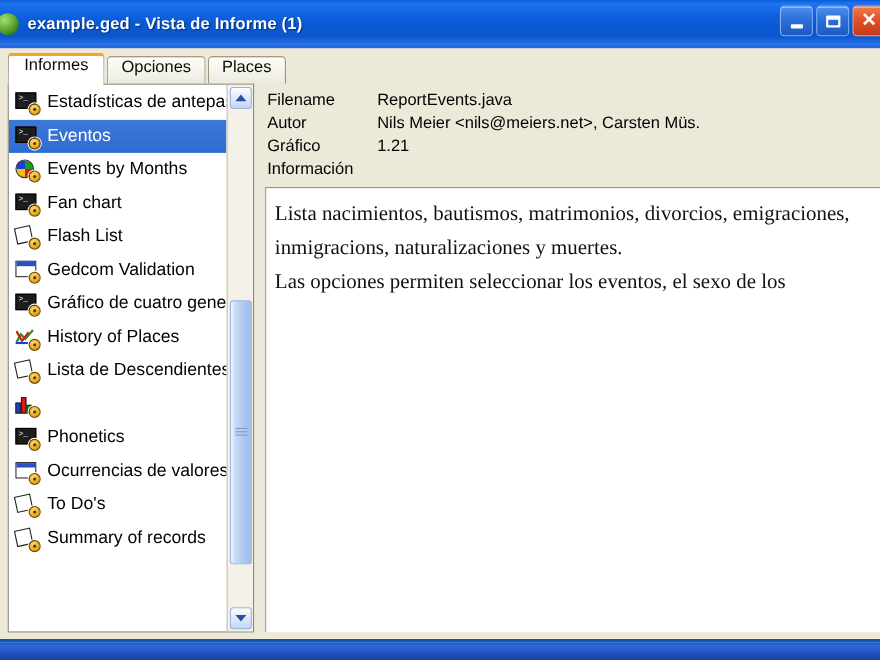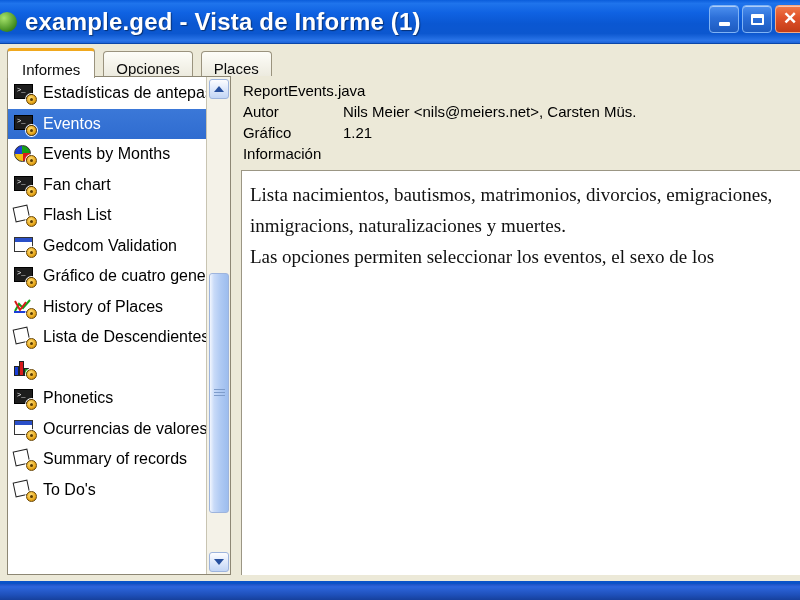--- a/index.html
+++ b/index.html
@@ -54,21 +54,21 @@
   #app-icon {
     width: 20px; height: 20px;
     border-radius: 50%;
     background: radial-gradient(circle at 35% 30%, #a6e36a, #3f8a1d 70%, #245a10);
     flex: 0 0 auto;
     margin-right: 8px;
     margin-left: -4px;
   }
   #title-text {
     color: #fff;
-    font-size: 24px;
+    font-size: 15px;
     font-weight: bold;
     letter-spacing: .2px;
     text-shadow: 1px 1px 1px rgba(0,0,0,.45);
     white-space: nowrap;
   }
   #win-buttons {
     position: absolute;
     right: 6px; top: 5px;
     display: flex;
     gap: 3px;
@@ -114,29 +114,29 @@
     position: relative;
     padding-left: 18px;
     display: flex;
     align-items: flex-end;
     background: #ece9d8;
   }
   .tab {
     height: 26px;
     padding: 0 12px;
     display: flex;
-    align-items: flex-end;
+    align-items: flex-start;
     font-size: 15px;
     color: #0b0b0b;
     background: linear-gradient(180deg,#fdfdf8 0%, #eceade 100%);
     border: 1px solid #9a937e;
     border-bottom: none;
     border-radius: 4px 4px 0 0;
     box-sizing: border-box;
-    margin-right: 8px;
+    margin-right: 2px;
     position: relative;
     top: 1px;
   }
   .tab.active {
     height: 30px;
     background: #fff;
     border-top: 3px solid #f0a81e;
     z-index: 3;
     font-weight: normal;
     top: 2px;
@@ -501,28 +501,28 @@
               <span class="body"></span>
               <span class="gear"></span>
             </span>
             <span class="lbl">Ocurrencias de valores</span>
           </div>
           <div class="row">
             <span class="ico ico-page">
               <span class="pg"></span>
               <span class="gear"></span>
             </span>
-            <span class="lbl">Summary of records</span>
+            <span class="lbl">To Do's</span>
           </div>
           <div class="row">
             <span class="ico ico-page">
               <span class="pg"></span>
               <span class="gear"></span>
             </span>
-            <span class="lbl">To Do's</span>
+            <span class="lbl">Summary of records</span>
           </div>
         </div>
 
       <div id="vscroll">
         <div class="sb-btn" id="sb-up">
           <span class="sb-arrow up"></span>
         </div>
         <div id="sb-thumb">
           <span class="grip">
             <i></i>
@@ -532,20 +532,21 @@
         </div>
         <div class="sb-btn" id="sb-down">
           <span class="sb-arrow down"></span>
         </div>
       </div>
     </div>
 
     <div id="detail">
       <div id="meta">
           <div class="meta-row">
+            <span class="meta-key">Filename</span>
             <span class="meta-val">ReportEvents.java</span>
           </div>
           <div class="meta-row">
             <span class="meta-key">Autor</span>
             <span class="meta-val">Nils Meier &lt;nils@meiers.net&gt;, Carsten Müs.</span>
           </div>
           <div class="meta-row">
             <span class="meta-key">Gráfico</span>
             <span class="meta-val">1.21</span>
           </div>

